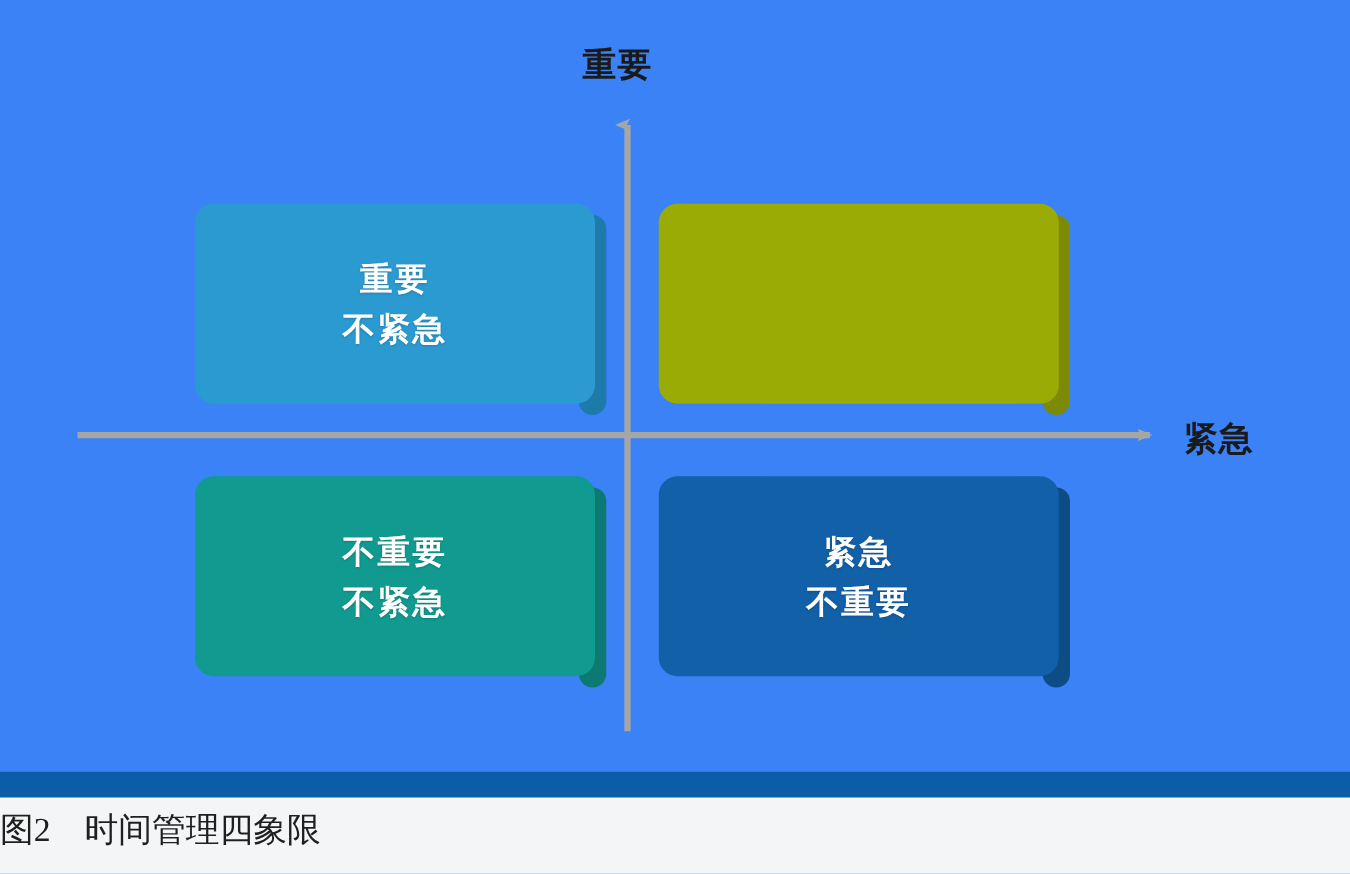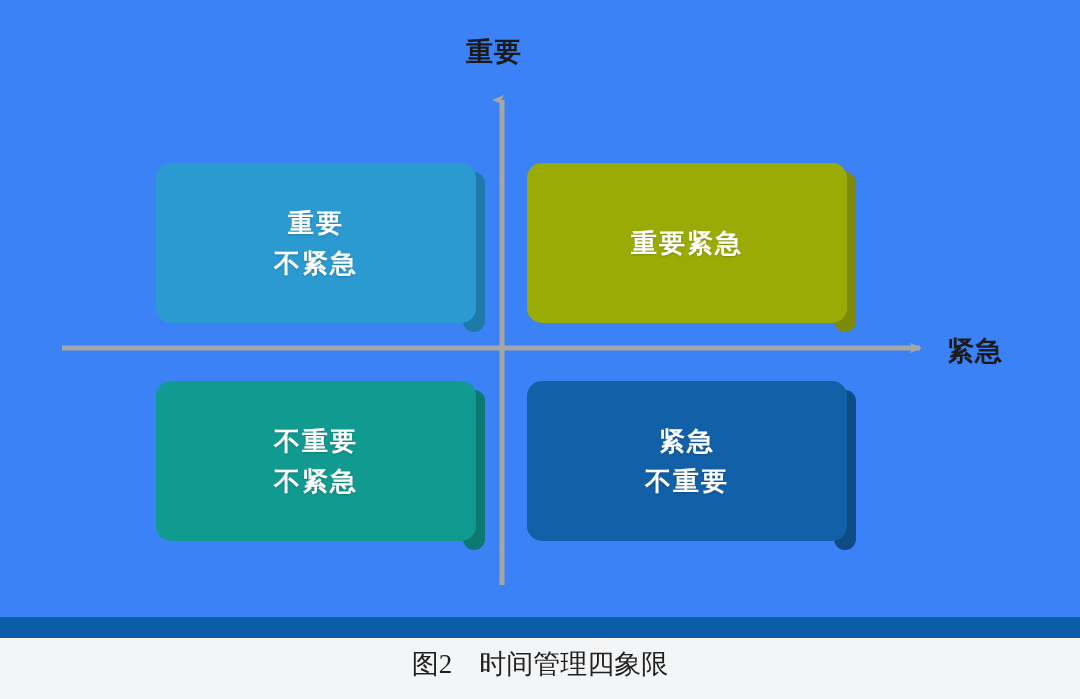--- a/index.html
+++ b/index.html
@@ -127,21 +127,21 @@
     height: 21px;
     background: #0b5da8;
   }
 
   
   #figure-caption {
     position: absolute;
     left: 0;
     top: 646px;
     width: 1080px;
-    text-align: center;
+    text-align: left;
     font-size: 27px;
     color: #1f1f1f;
     font-family: "Liberation Serif", "DejaVu Serif", serif;
     white-space: pre;
   }
 </style>
 </head>
 <body>
 
 <div id="figure-canvas">
@@ -168,23 +168,20 @@
     <div class="quad-face" style="background:#2b9ad1;"></div>
     <div class="quad-text">
       <div>重要</div>
       <div>不紧急</div>
     </div>
   </div>
 
   <div class="quadrant" id="quadrant-important-urgent">
     <div class="quad-side" style="background:#7d8a05;"></div>
     <div class="quad-face" style="background:#9bab06;"></div>
-    <div class="quad-text">
-      <div>重要紧急</div>
-    </div>
   </div>
 
   <div class="quadrant" id="quadrant-not-important-not-urgent">
     <div class="quad-side" style="background:#0c7a73;"></div>
     <div class="quad-face" style="background:#119a90;"></div>
     <div class="quad-text">
       <div>不重要</div>
       <div>不紧急</div>
     </div>
   </div>

